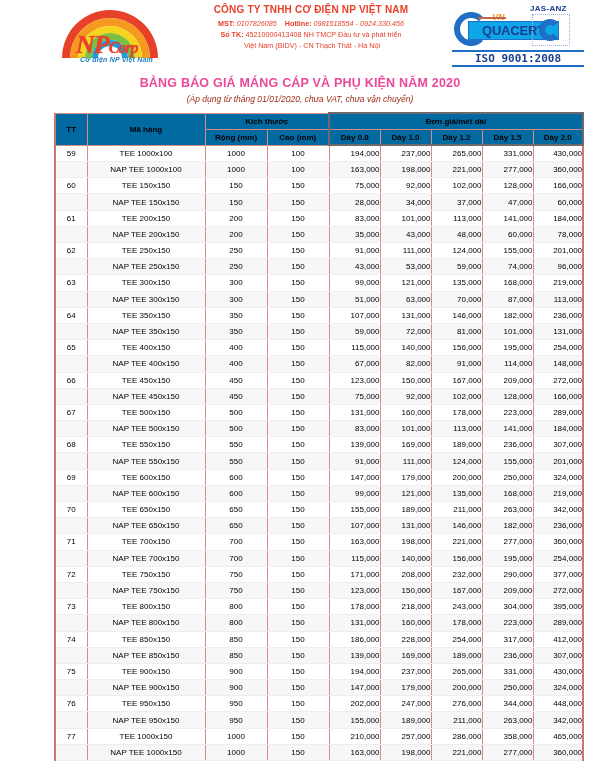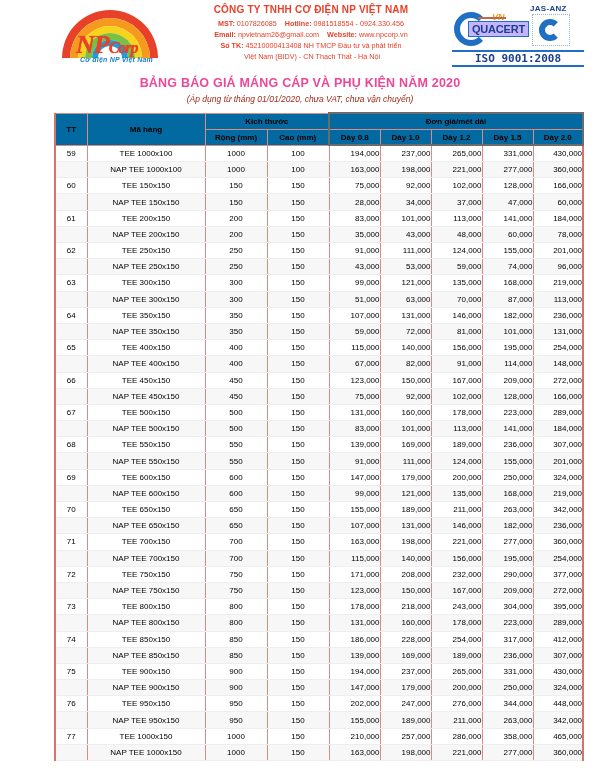--- a/index.html
+++ b/index.html
@@ -95,21 +95,21 @@
   }
   .info-row {
     display: flex;
     justify-content: center;
     font-size: 7.2px;
     line-height: 11px;
     color: #e8412a;
     white-space: nowrap;
   }
   .info-row .lbl { font-weight: bold; }
-  .info-row .val { margin-left: 2px; }
+  .info-row .val { font-style: italic; margin-left: 2px; }
   .info-cell { padding: 0 4px; }
   .info-row.single { display: block; text-align: center; }
   .info-row.single .val { font-style: normal; }
 
   .certs {
     position: absolute;
     left: 452px;
     top: 2px;
     width: 140px;
     height: 64px;
@@ -135,24 +135,24 @@
     left: 0; top: 0;
     width: 34px; height: 34px;
     border: 6px solid #1f6fc4;
     border-radius: 50%;
     border-right-color: transparent;
     box-sizing: border-box;
   }
   .q-box {
     position: absolute;
     left: 14px; top: 9px;
-    background: #c4b5fd;
+    background: #0ea5e9;
     border: 1px solid #1f6fc4;
-    padding: 1px 3px;
-    font-size: 11px;
+    padding: 1px 13px;
+    font-size: 13px;
     font-weight: bold;
     color: #1b3f8f;
     letter-spacing: -0.2px;
   }
   .q-vn {
     position: absolute;
     left: 38px; top: 0px;
     font-size: 9px;
     font-weight: bold;
     font-style: italic;
@@ -291,28 +291,20 @@
 
     <div class="info-row">
       <span class="info-cell">
         <span class="lbl">MST:</span><span class="val">0107826085</span>
       </span>
       <span class="info-cell">
         <span class="lbl">Hotline:</span><span class="val">0981518554 - 0924.330.456</span>
       </span>
     </div>
 
-    <div class="info-row">
-      <span class="info-cell">
-        <span class="lbl">Email:</span><span class="val">npvietnam26@gmail.com</span>
-      </span>
-      <span class="info-cell">
-        <span class="lbl">Website:</span><span class="val">www.npcorp.vn</span>
-      </span>
-    </div>
 
     <div class="info-row single">
       <span class="lbl">Số TK:</span><span class="val">45210000413408 NH TMCP Đầu tư và phát triển</span>
     </div>
     <div class="info-row single">
       <span class="val">Việt Nam (BIDV) - CN Thạch Thất - Hà Nội</span>
     </div>
   </div>
 
   <div class="certs">

